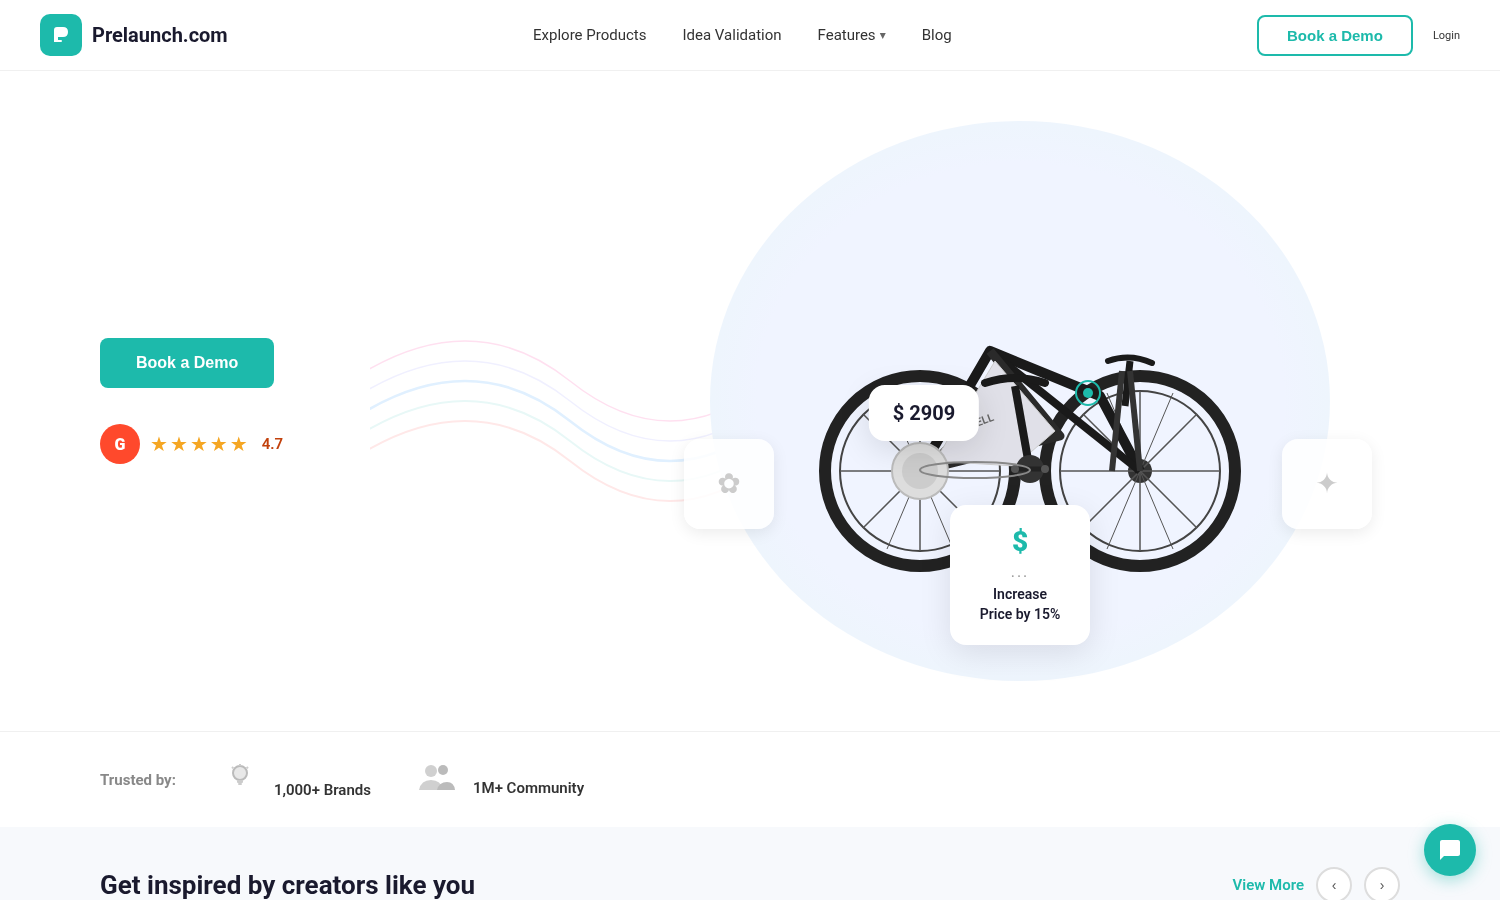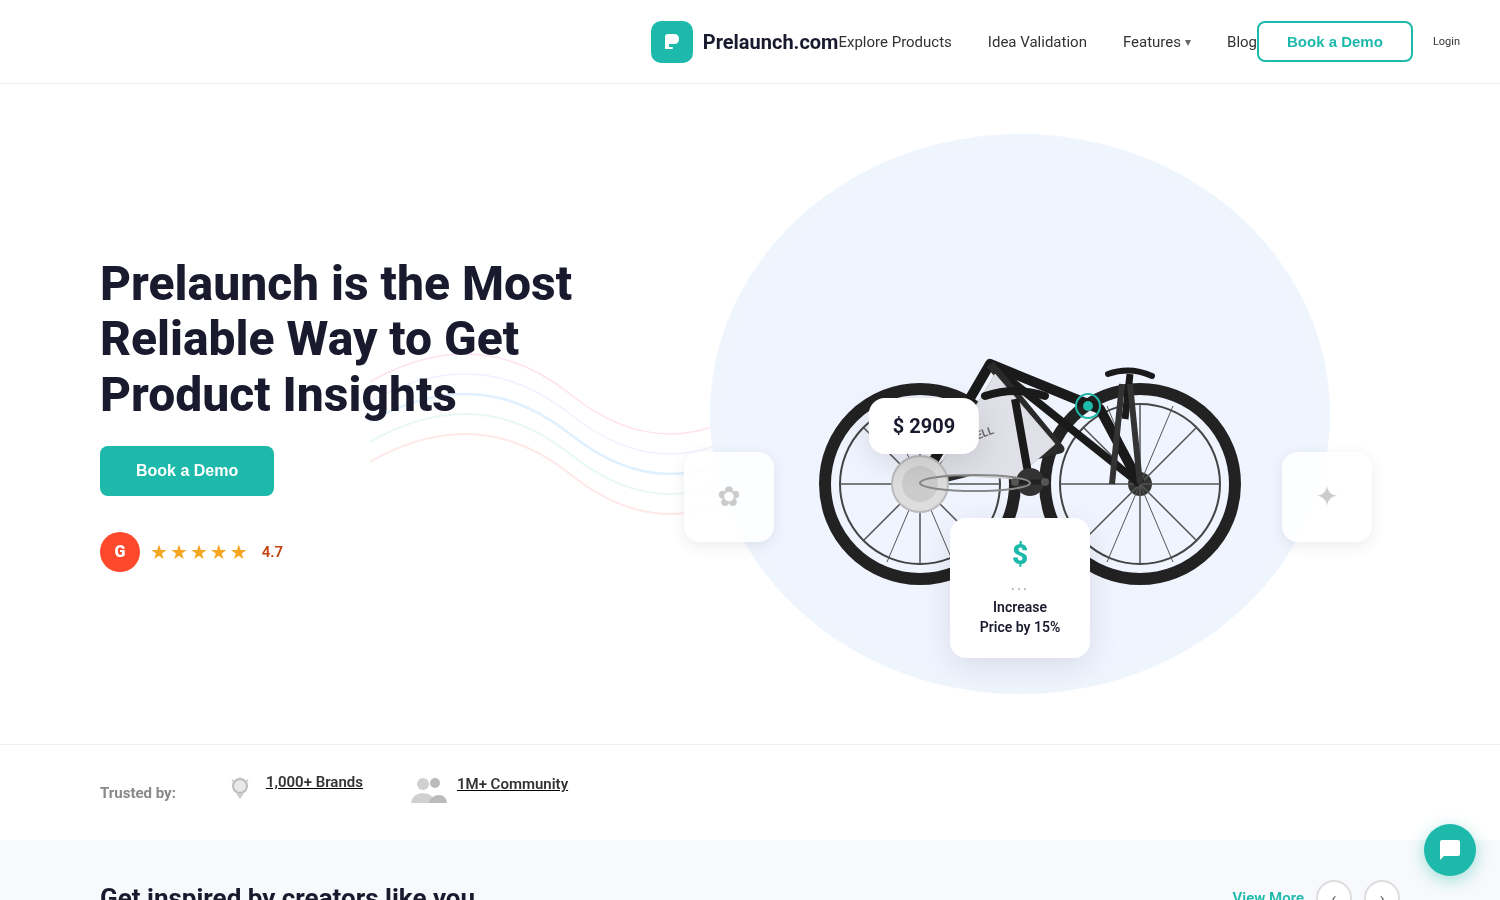--- a/index.html
+++ b/index.html
@@ -2,23 +2,23 @@
 <html><head>
   <meta charset="utf-8">
   <style>
     * { margin: 0; padding: 0; box-sizing: border-box; }
     body { font-family: -apple-system, BlinkMacSystemFont, 'Segoe UI', Roboto, sans-serif; background: #fff; overflow-x: hidden; }
 
     
     .navbar {
       display: flex;
       align-items: center;
-      justify-content: flex-end;
+      justify-content: space-between;
       padding: 0 40px;
-      height: 84px;
+      height: 71px;
       border-bottom: 1px solid #f0f0f0;
       position: relative;
       z-index: 10;
       background: #fff;
     }
     .logo-area {
       display: flex;
       align-items: center;
       gap: 10px;
       text-decoration: none;
@@ -271,23 +271,22 @@
       background: #fff;
       border-top: 1px solid #f0f0f0;
     }
     .trusted-label {
       font-size: 15px;
       color: #888;
       font-weight: bold;
     }
     .trusted-item {
       display: flex;
-      align-items: flex-start;
-      gap: 10px;
-      text-decoration: underline;
+      align-items: flex-end;
+      gap: 18px;
     }
     .trusted-icon {
       font-size: 28px;
       color: #bbb;
     }
     .trusted-count {
       font-size: 15px;
       font-weight: 600;
       color: #333;
     }
@@ -390,21 +389,20 @@
 
   <svg class="wavy-lines" viewBox="0 0 760 400" fill="none" preserveAspectRatio="xMidYMid meet">
     <path d="M-20 200 Q100 120 200 200 Q300 280 400 200 Q500 120 600 200 Q700 280 780 200" stroke="#e0f0ff" stroke-width="2.5" fill="none"></path>
     <path d="M-20 220 Q100 140 200 220 Q300 300 400 220 Q500 140 600 220 Q700 300 780 220" stroke="#e8f8f7" stroke-width="2" fill="none"></path>
     <path d="M-20 240 Q100 160 200 240 Q300 320 400 240 Q500 160 600 240 Q700 320 780 240" stroke="#ffe8e8" stroke-width="2" fill="none"></path>
     <path d="M-20 180 Q100 100 200 180 Q300 260 400 180 Q500 100 600 180 Q700 260 780 180" stroke="#f0f0ff" stroke-width="1.5" fill="none"></path>
     <path d="M-20 160 Q100 80 200 160 Q300 240 400 160 Q500 80 600 160 Q700 240 780 160" stroke="#ffe0f0" stroke-width="1.5" fill="none"></path>
   </svg>
 
   <div class="hero-content">
-    <h1 class="hero-title">Prelaunch is the Most Reliable Way to Get Product Insights</h1>
     <button class="btn-book-demo-hero">Book a Demo</button>
 
     <div class="rating-area">
       <div class="g2-badge">G</div>
       <div class="stars">
         <span class="star">★</span>
         <span class="star">★</span>
         <span class="star">★</span>
         <span class="star">★</span>
         <span class="star-half">★</span>

